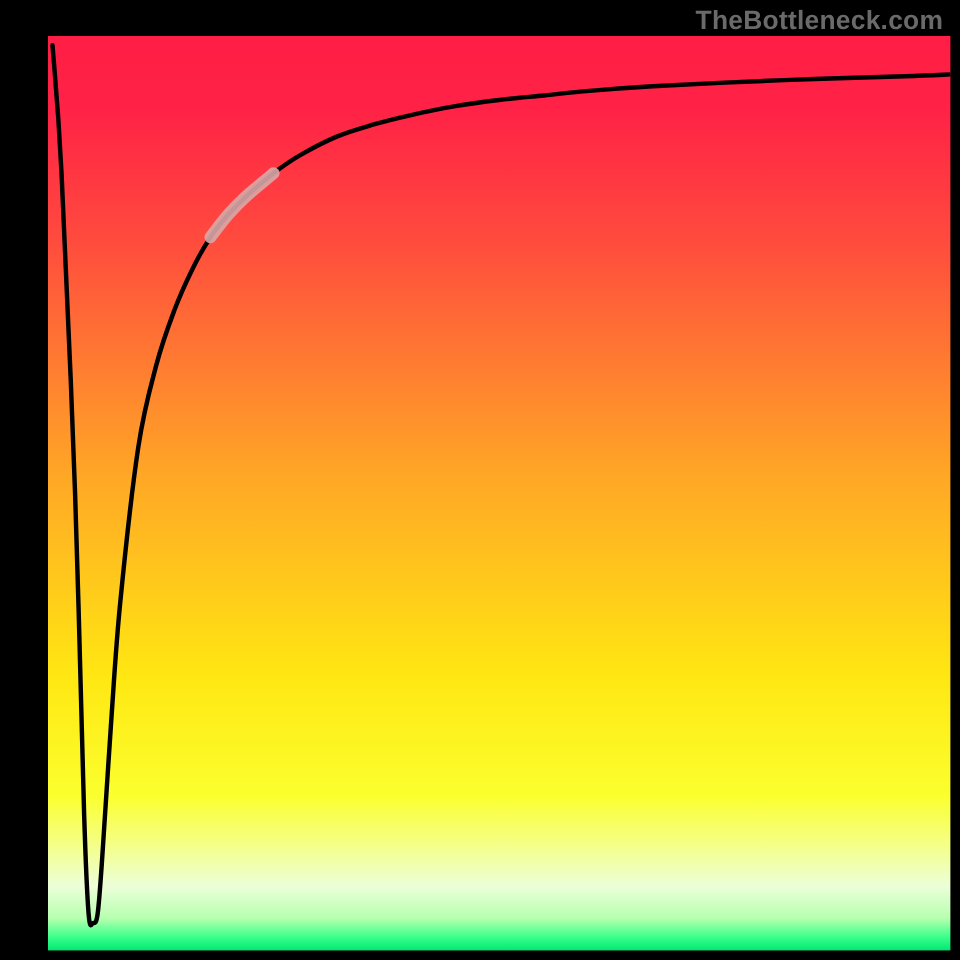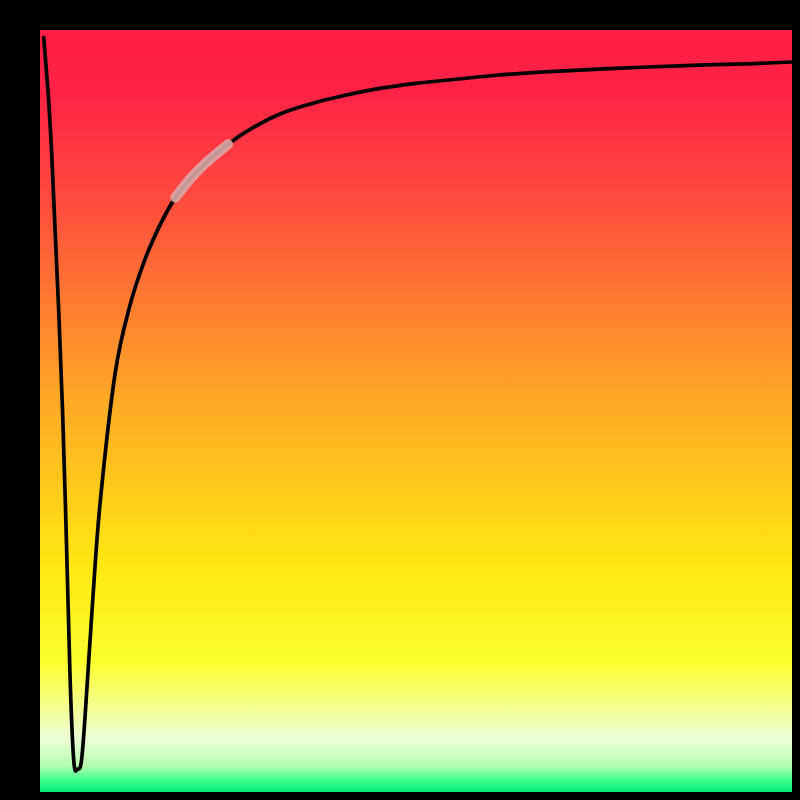--- a/index.html
+++ b/index.html
@@ -33,20 +33,21 @@
     top: 0;
     width: 800px;
     height: 800px;
     display: block;
   }
 </style>
 </head>
 <body>
 
 <div class="frame">
+  <div class="watermark">TheBottleneck.com</div>
   <svg class="plot" viewBox="0 0 800 800">
     <defs>
       <linearGradient id="bgGrad" x1="0" y1="0" x2="0" y2="1">
           <stop offset="0.00%" stop-color="#ff1e45"></stop>
           <stop offset="8.00%" stop-color="#ff2246"></stop>
           <stop offset="22.00%" stop-color="#ff4a3e"></stop>
           <stop offset="48.00%" stop-color="#ffa726"></stop>
           <stop offset="70.00%" stop-color="#ffe712"></stop>
           <stop offset="83.00%" stop-color="#fbff2e"></stop>
           <stop offset="88.00%" stop-color="#f5ff80"></stop>

